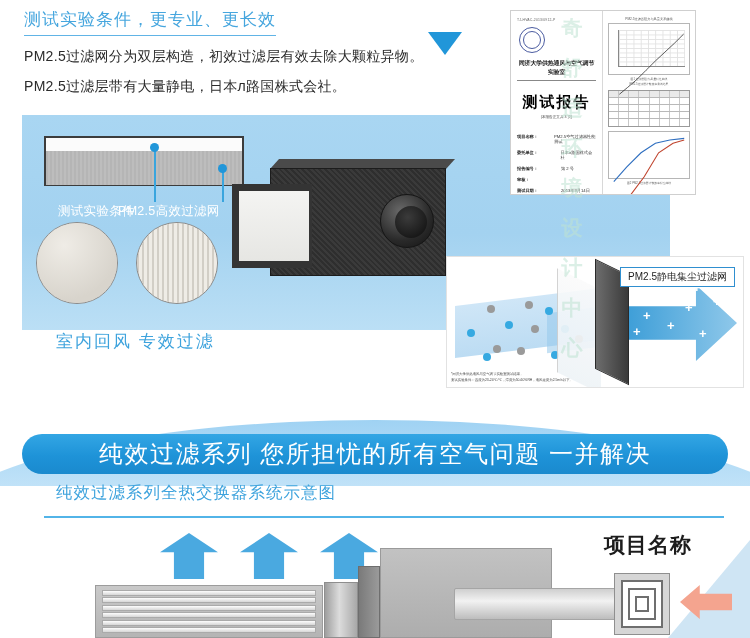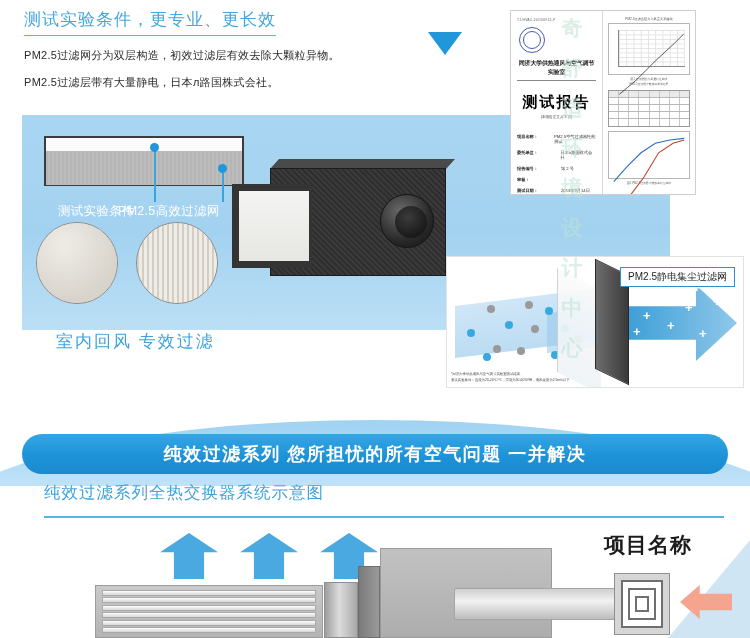--- a/index.html
+++ b/index.html
@@ -25,21 +25,21 @@
   .watermark span { display: block; }
 
   
   .hd { position: absolute; left: 24px; top: 8px; z-index: 20; }
   .hd-title {
     font-size: 17px; color: #46a6de; letter-spacing: 1px;
     font-weight: 500; white-space: nowrap;
     padding-bottom: 4px; border-bottom: 1.5px solid #61b4e6;
     display: inline-block;
   }
-  .hd-line { font-size: 11px; color: #2b2b2b; margin-top: 12px; white-space: nowrap; letter-spacing: .3px; }
+  .hd-line { font-size: 14px; color: #2b2b2b; margin-top: 12px; white-space: nowrap; letter-spacing: .3px; }
 
   .tri-down {
     position: absolute; left: 428px; top: 32px; z-index: 21;
     width: 0; height: 0;
     border-left: 17px solid transparent;
     border-right: 17px solid transparent;
     border-top: 23px solid #2196d9;
   }
 
   
@@ -191,25 +191,25 @@
   
   .arcwrap { position:absolute; left:0; top: 414px; width: 750px; height: 72px; z-index: 18; overflow:hidden; }
   .arc {
     position:absolute; left: -60px; top: 6px; width: 870px; height: 210px; border-radius: 50%;
     background: linear-gradient(180deg,#9fd2f3 0%, #cfe9fa 45%, #ffffff 80%);
   }
   .banner {
     position:absolute; left: 22px; top: 434px; width: 706px; height: 40px; border-radius: 20px;
     background: linear-gradient(180deg,#33a6e4 0%, #1e93d8 55%, #1a8ace 100%);
     z-index: 19; display:flex; align-items:center; justify-content:center;
-    color:#fff; font-size: 18px; letter-spacing: 1.5px; font-weight:700; white-space:nowrap;
-  }
-
-  
-  .sect { position:absolute; left: 44px; top: 482px; z-index: 20; }
+    color:#fff; font-size: 24px; letter-spacing: 1.5px; font-weight:400; white-space:nowrap;
+  }
+
+  
+  .sect { position:absolute; left: 56px; top: 482px; z-index: 20; }
   .sect-t { font-size: 16.5px; color:#3ea3dd; letter-spacing: 1px; white-space:nowrap; font-weight:500; }
   .sect-rule { position:absolute; left: 44px; top: 516px; width: 680px; height: 2px; background:#52b4e8; z-index:20; }
 
   
   .sys { position:absolute; left:0; top: 520px; width: 750px; height: 118px; z-index: 16; overflow:hidden; background:#fff; }
   .uarrow { position:absolute; top: 533px; width: 58px; height: 46px; z-index: 17;
     background:#4aa9e0; clip-path: polygon(50% 0, 100% 42%, 76% 42%, 76% 100%, 24% 100%, 24% 42%, 0 42%); }
   .grille {
     position:absolute; left: 95px; top: 585px; width: 228px; height: 53px; z-index: 17;
     background: linear-gradient(180deg,#c9c9c9,#b4b4b4); border:1px solid #9c9c9c;

